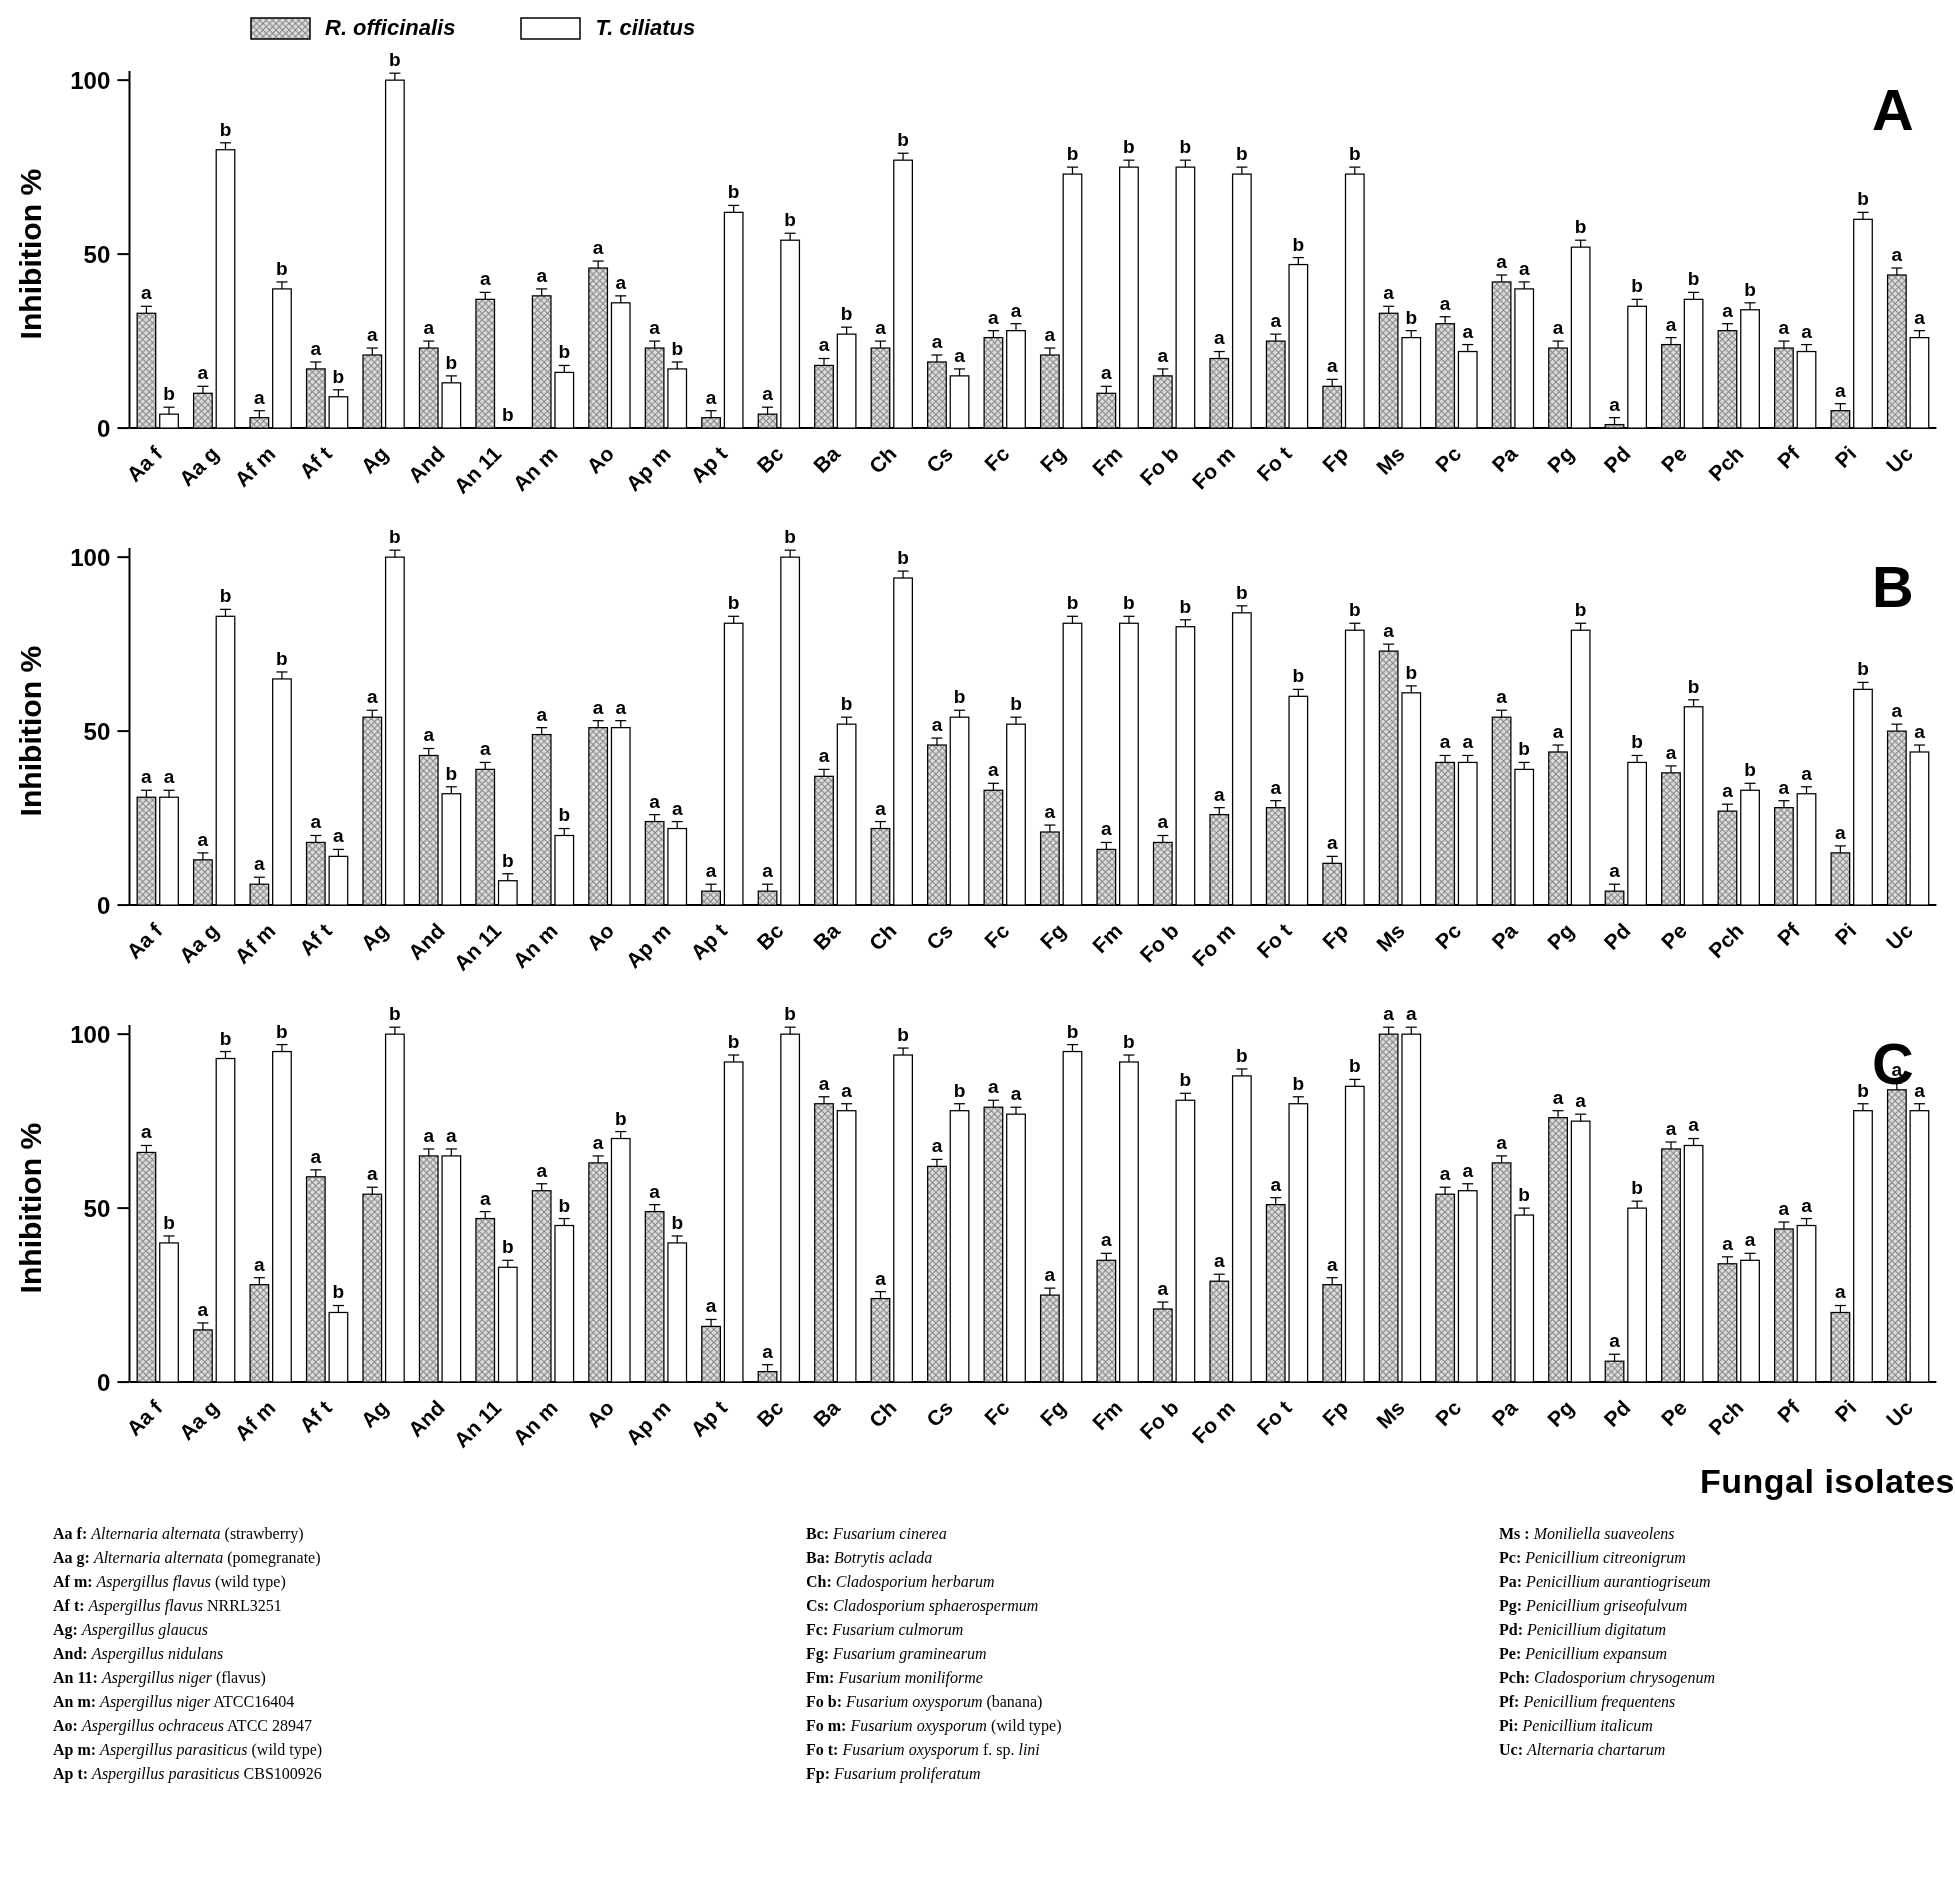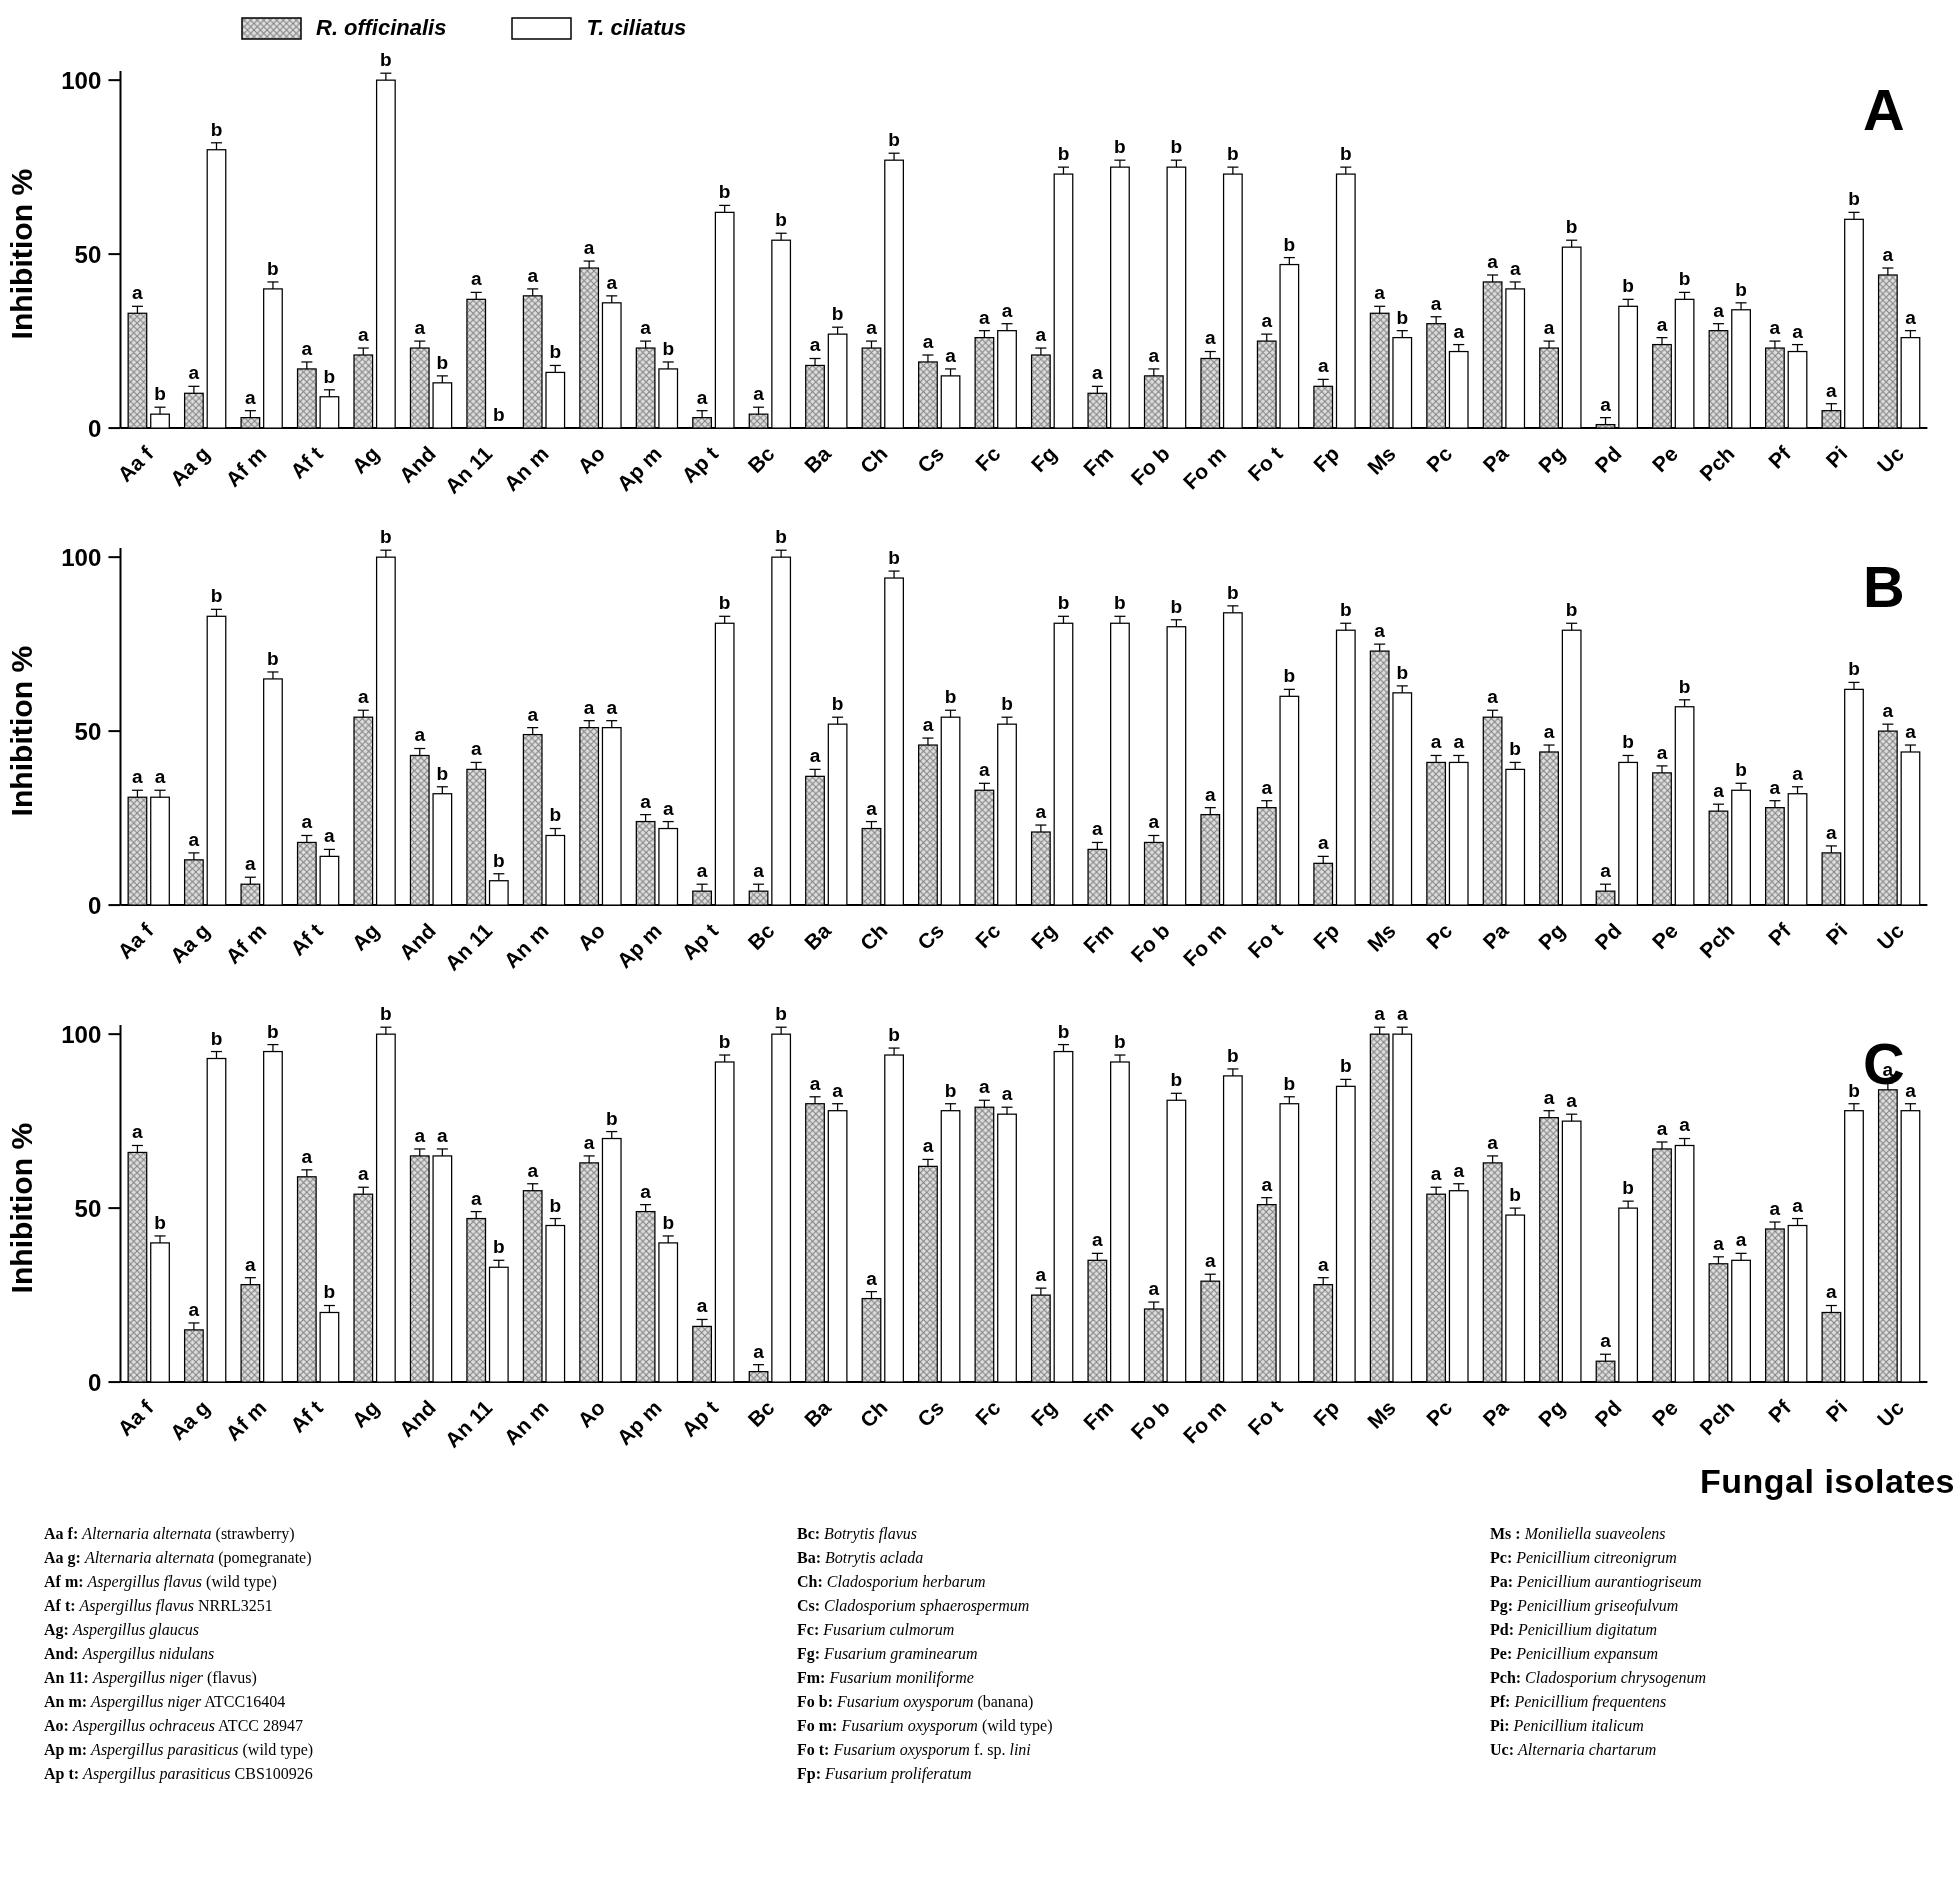--- a/index.html
+++ b/index.html
@@ -2,21 +2,21 @@
 <html style="font-size:8px"><head>
 <meta charset="utf-8">
 <style>
   * { margin:0; padding:0; box-sizing:border-box; }
   html,body { background:#fff; }
   body {
     width:1955px;
     font-family:"Liberation Sans", sans-serif;
     color:#000;
   }
-  .fig { width:1955px; padding-top:7px; }
+  .fig { width:1955px; padding-top:7px;padding-left:9px; }
   .legend-row {
     display:flex; align-items:center; gap:65px;
     padding-left:241px; height:42px;
   }
   .legend-item { display:flex; align-items:center; gap:14px; }
   .legend-label { font-size:22px; font-weight:bold; font-style:italic; }
   .panel { width:1955px; height:477px; display:block; }
   .xtitle {
     text-align:right; font-size:34px; font-weight:bold;
     margin-top:-18px; letter-spacing:0.5px;
@@ -988,21 +988,21 @@
         <div class="key-item"><b>Af t: </b><i>Aspergillus flavus</i><span> NRRL3251</span></div>
         <div class="key-item"><b>Ag: </b><i>Aspergillus glaucus</i></div>
         <div class="key-item"><b>And: </b><i>Aspergillus nidulans</i></div>
         <div class="key-item"><b>An 11: </b><i>Aspergillus niger</i><span> (flavus)</span></div>
         <div class="key-item"><b>An m: </b><i>Aspergillus niger</i><span> ATCC16404</span></div>
         <div class="key-item"><b>Ao: </b><i>Aspergillus ochraceus</i><span> ATCC 28947</span></div>
         <div class="key-item"><b>Ap m: </b><i>Aspergillus parasiticus</i><span> (wild type)</span></div>
         <div class="key-item"><b>Ap t: </b><i>Aspergillus parasiticus</i><span> CBS100926</span></div>
       </div>
       <div class="key-col">
-        <div class="key-item"><b>Bc: </b><i>Botrytis flavus</i></div>
+        <div class="key-item"><b>Bc: </b><i>Fusarium cinerea</i></div>
         <div class="key-item"><b>Ba: </b><i>Botrytis aclada</i></div>
         <div class="key-item"><b>Ch: </b><i>Cladosporium herbarum</i></div>
         <div class="key-item"><b>Cs: </b><i>Cladosporium sphaerospermum</i></div>
         <div class="key-item"><b>Fc: </b><i>Fusarium culmorum</i></div>
         <div class="key-item"><b>Fg: </b><i>Fusarium graminearum</i></div>
         <div class="key-item"><b>Fm: </b><i>Fusarium moniliforme</i></div>
         <div class="key-item"><b>Fo b: </b><i>Fusarium oxysporum</i><span> (banana)</span></div>
         <div class="key-item"><b>Fo m: </b><i>Fusarium oxysporum</i><span> (wild type)</span></div>
         <div class="key-item"><b>Fo t: </b><i>Fusarium oxysporum</i><span> f. sp. </span><i>lini</i></div>
         <div class="key-item"><b>Fp: </b><i>Fusarium proliferatum</i></div>

